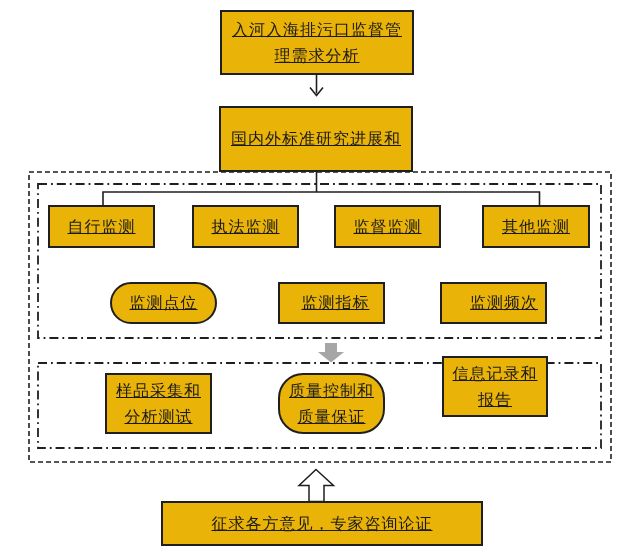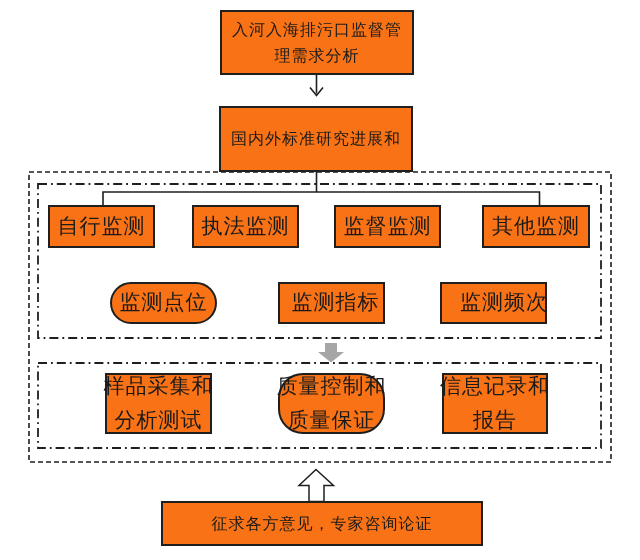--- a/index.html
+++ b/index.html
@@ -19,49 +19,50 @@
   #connector-layer {
     position: absolute;
     left: 0;
     top: 0;
     width: 640px;
     height: 560px;
   }
   .box {
     position: absolute;
     box-sizing: border-box;
-    background: #f97316;
+    background: #eab308;
     border: 2px solid #1f1f1f;
     display: flex;
     flex-direction: column;
     align-items: center;
     justify-content: center;
     text-align: center;
     letter-spacing: 1px;
     line-height: 1.6;
+    text-decoration: underline;
   }
   .box .ln { display: block; white-space: nowrap; }
   .big-box { font-size: 16px; }
-  .small-box { font-size: 21px; }
+  .small-box { font-size: 16px; }
   
   #box-demand     { left: 220px; top: 10px;  width: 194px; height: 65px; }
   #box-standards  { left: 219px; top: 106px;  width: 194px; height: 66px; }
   
   #box-self       { left: 48px;  top: 205px; width: 107px; height: 43px; }
   #box-enforce    { left: 192px; top: 205px; width: 107px; height: 43px; }
   #box-supervise  { left: 334px; top: 205px; width: 107px; height: 43px; }
   #box-other      { left: 482px; top: 205px; width: 108px; height: 43px; }
   
   #box-points     { left: 110px; top: 282px; width: 107px; height: 42px; border-radius: 21px; }
   #box-indicators { left: 278px; top: 282px; width: 107px; height: 42px; padding-left: 8px; }
   #box-frequency  { left: 440px; top: 282px; width: 107px; height: 42px; padding-left: 21px; }
   
   #box-sample     { left: 105px; top: 373px; width: 107px; height: 61px; }
   #box-qc         { left: 278px; top: 373px; width: 107px; height: 61px; border-radius: 25px; }
-  #box-record     { left: 442px; top: 373px; width: 106px; height: 61px; }
+  #box-record     { left: 442px; top: 356px; width: 106px; height: 61px; }
   
   #box-consult    { left: 161px; top: 501px; width: 322px; height: 45px; font-size: 16px; }
 </style>
 </head>
 <body>
 
 <div id="stage">
 
   <svg id="connector-layer" viewBox="0 0 640 560" xmlns="http://www.w3.org/2000/svg">
 

